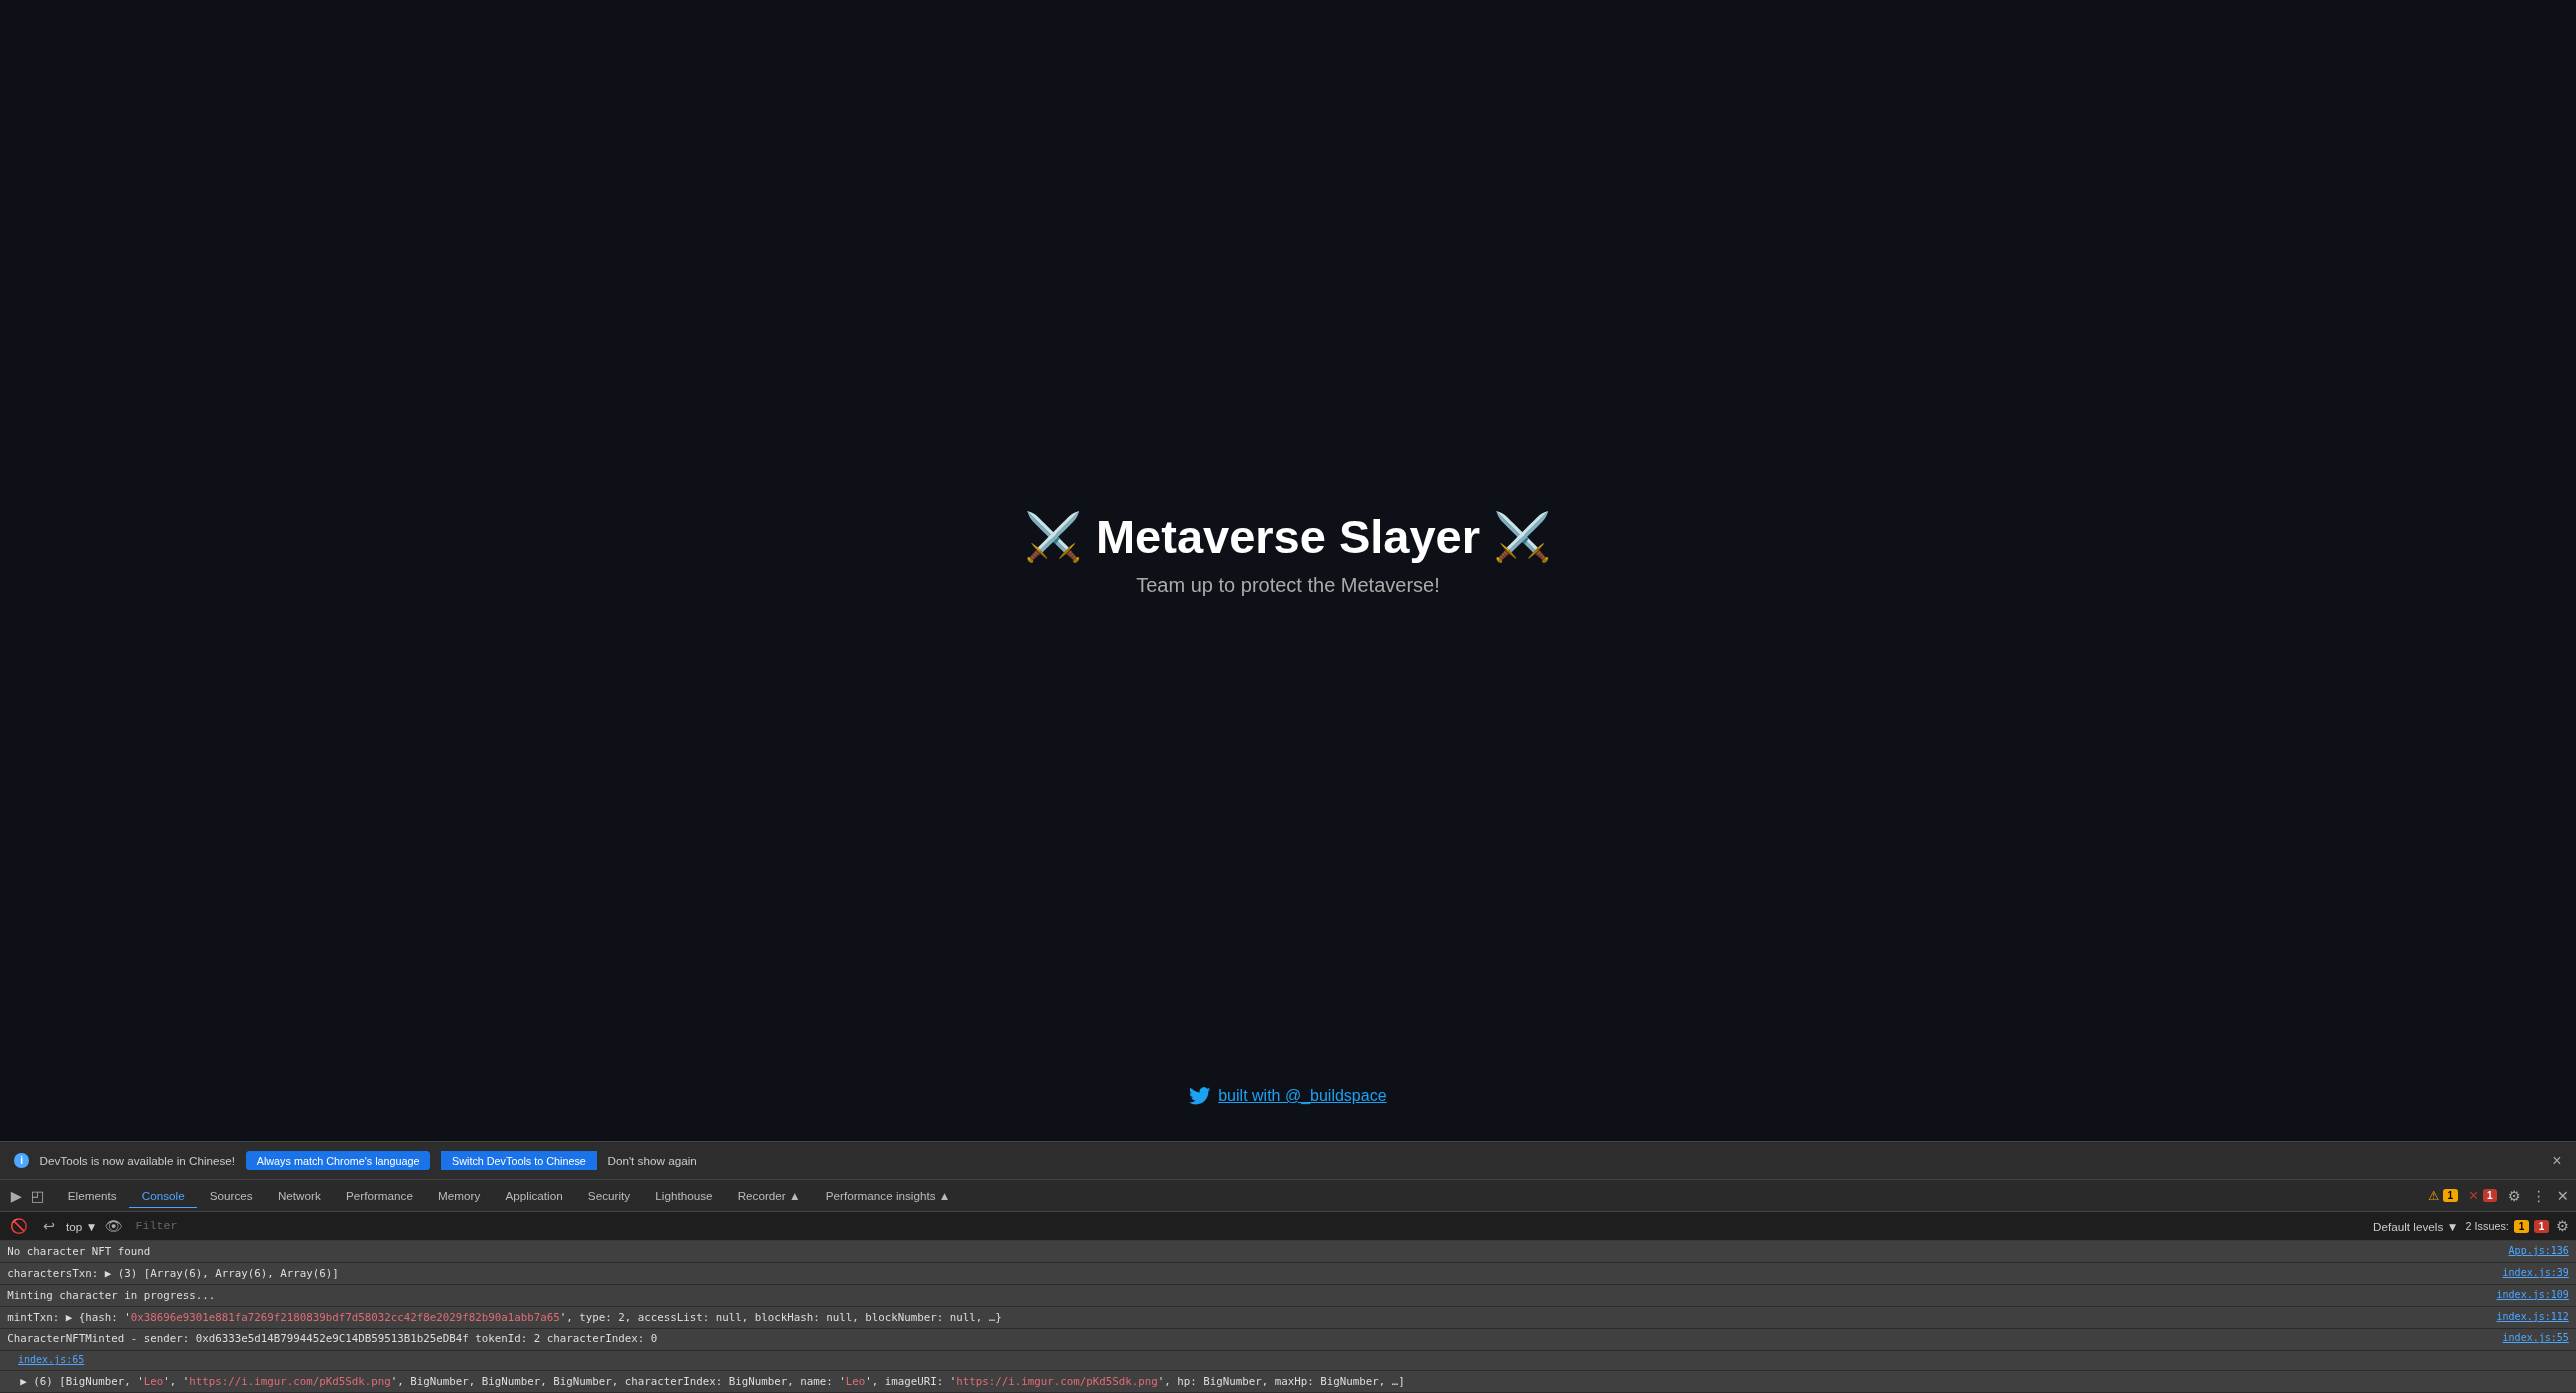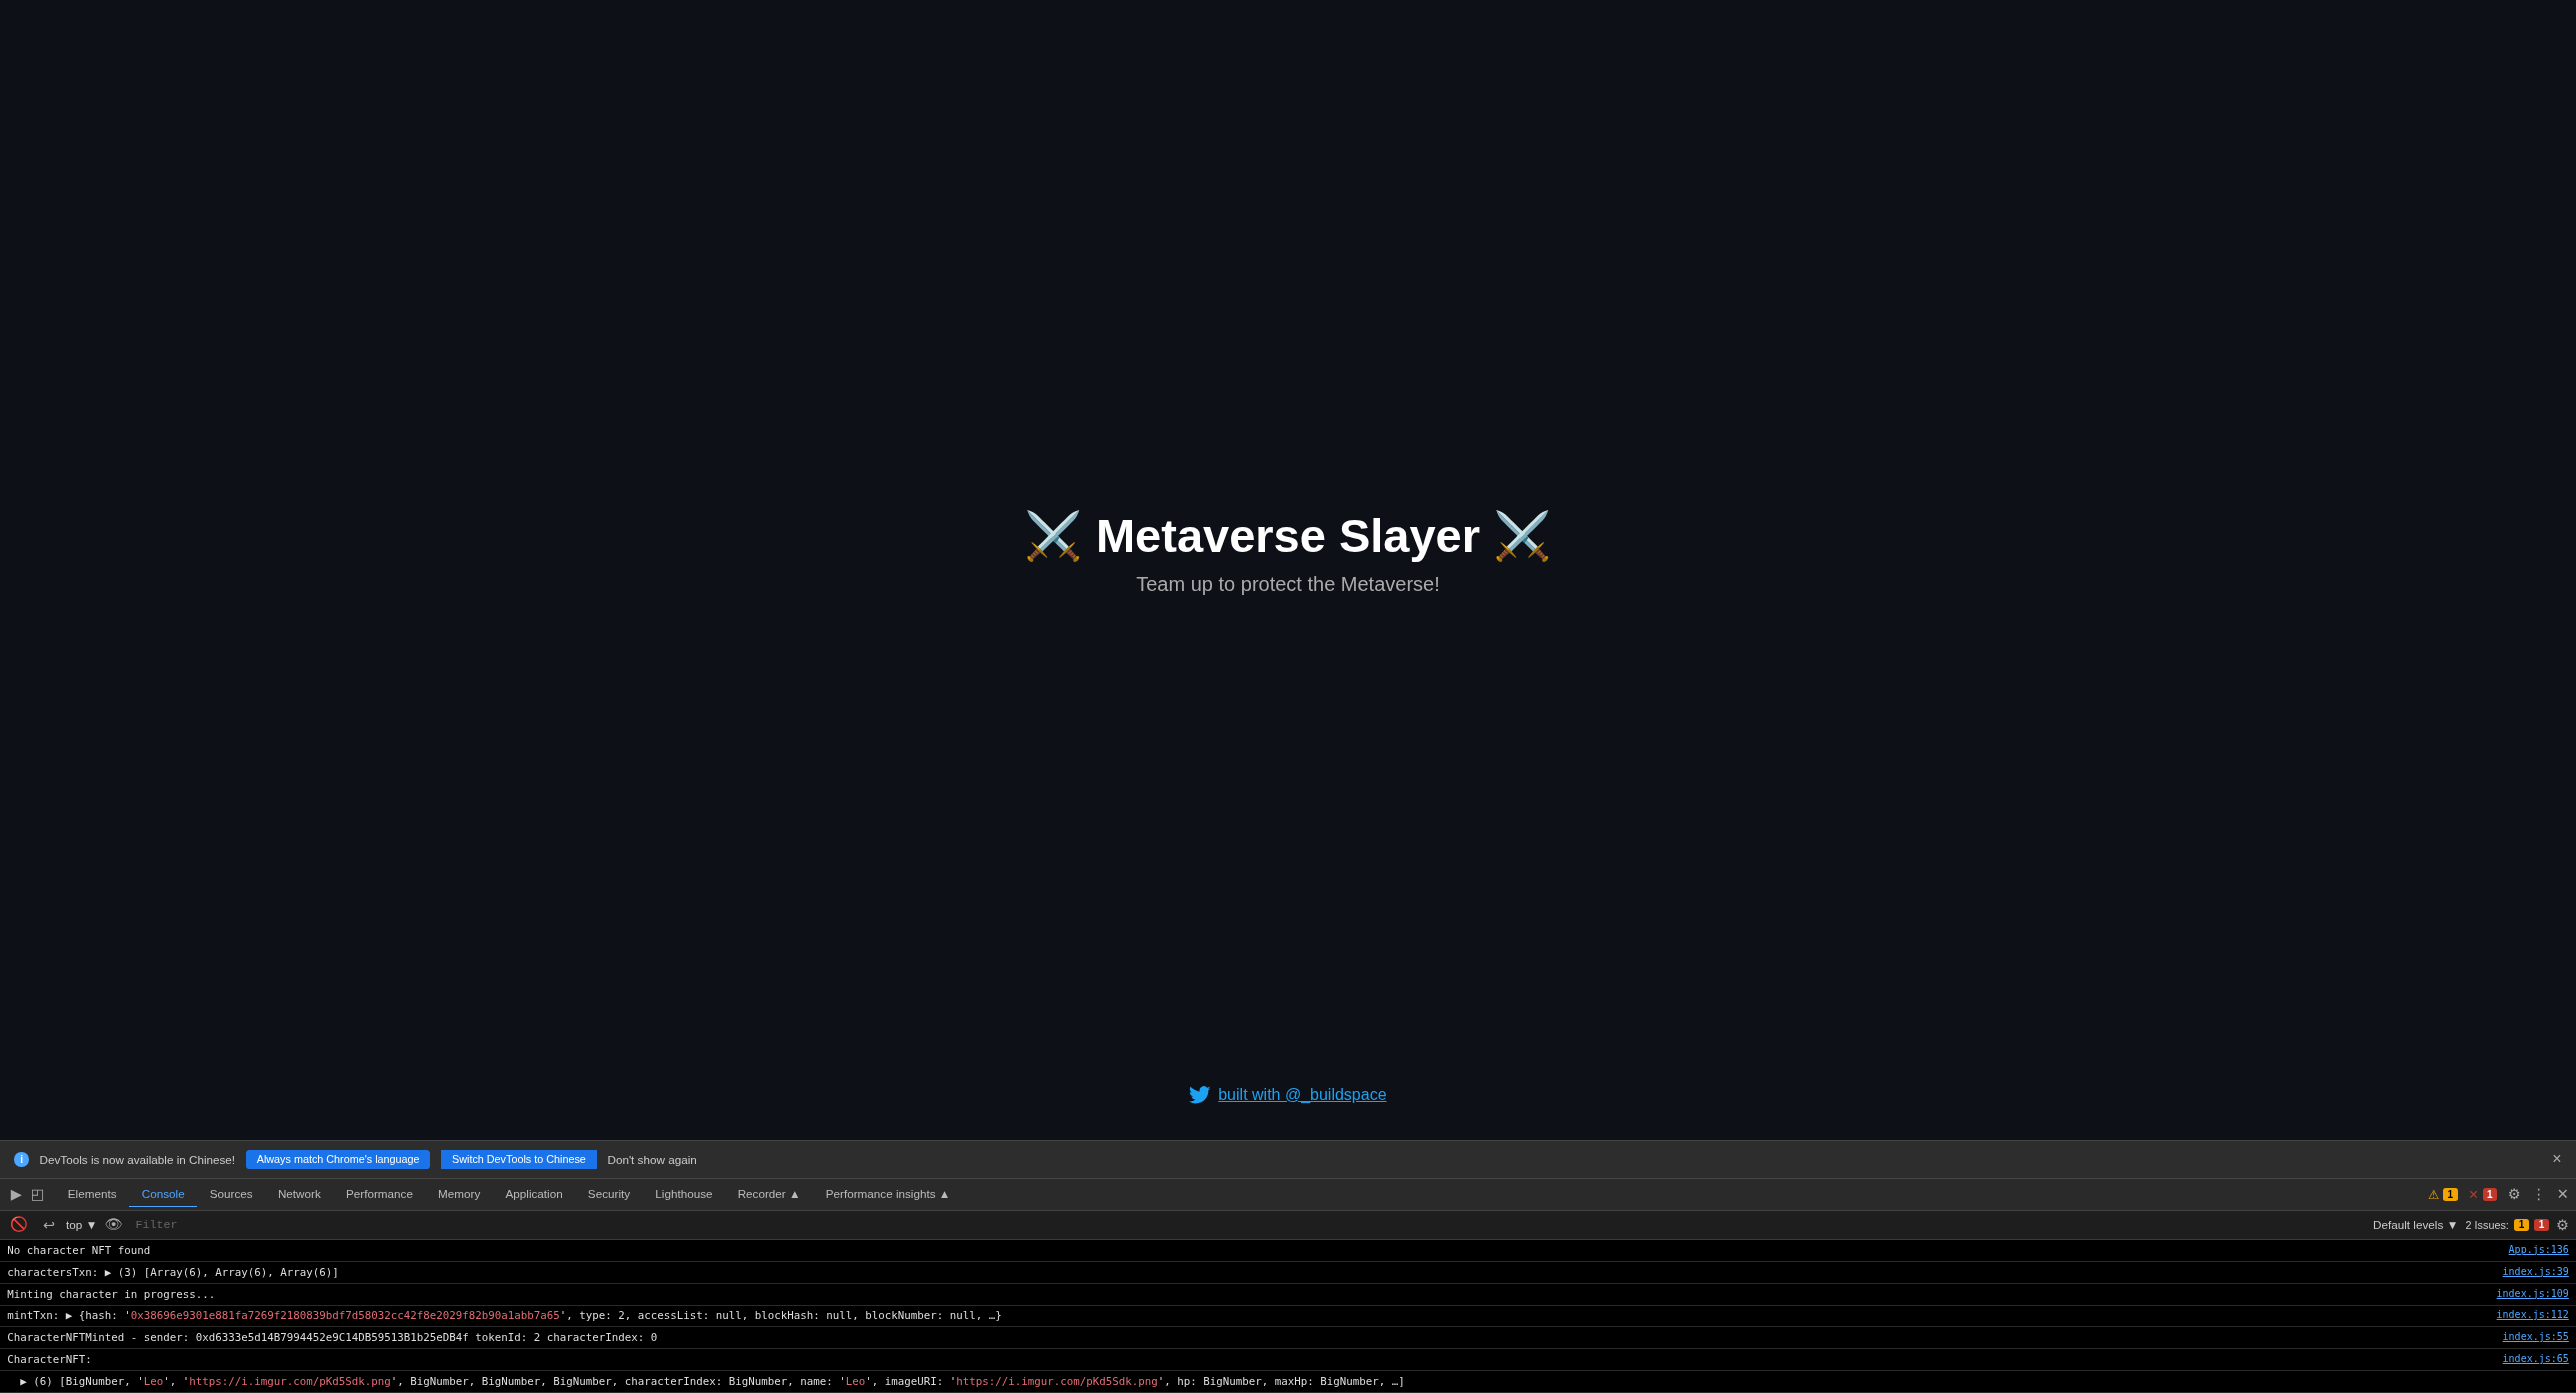--- a/index.html
+++ b/index.html
@@ -251,21 +251,21 @@
       background: none;
       border: none;
       color: #aaa;
       font-size: 14.4px;
       cursor: pointer;
     }
 
     
     #console-output {
       flex: 1;
-      background: #000000;
+      background: #404040;
       overflow-y: auto;
       font-family: 'Consolas', 'Monaco', monospace;
       font-size: 10.8px;
       line-height: 1.6;
     }
 
     .console-row {
       display: flex;
       align-items: flex-start;
       justify-content: space-between;
@@ -386,21 +386,20 @@
       <span class="console-text">mintTxn:  ▶ {hash: '<span class="hash-link">0x38696e9301e881fa7269f2180839bdf7d58032cc42f8e2029f82b90a1abb7a65</span>', type: 2, accessList: null, blockHash: null, blockNumber: null, …}</span>
       <span class="console-source">index.js:112</span>
     </div>
 
     <div class="console-row">
       <span class="console-text">CharacterNFTMinted - sender: 0xd6333e5d14B7994452e9C14DB59513B1b25eDB4f tokenId: 2 characterIndex: 0</span>
       <span class="console-source">index.js:55</span>
     </div>
 
     <div class="console-row">
-      <span class="console-text">CharacterNFT:</span>
       <span class="console-source">index.js:65</span>
     </div>
 
     <div class="console-row">
       <span class="console-text">&nbsp;&nbsp;▶ (6) [BigNumber, '<span class="string-val">Leo</span>', '<span class="string-val">https://i.imgur.com/pKd5Sdk.png</span>', BigNumber, BigNumber, BigNumber, characterIndex: BigNumber, name: '<span class="string-val">Leo</span>', imageURI: '<span class="string-val">https://i.imgur.com/pKd5Sdk.png</span>', hp: BigNumber, maxHp: BigNumber, …]</span>
       <span class="console-source"></span>
     </div>
 
   </div>
 </div>

